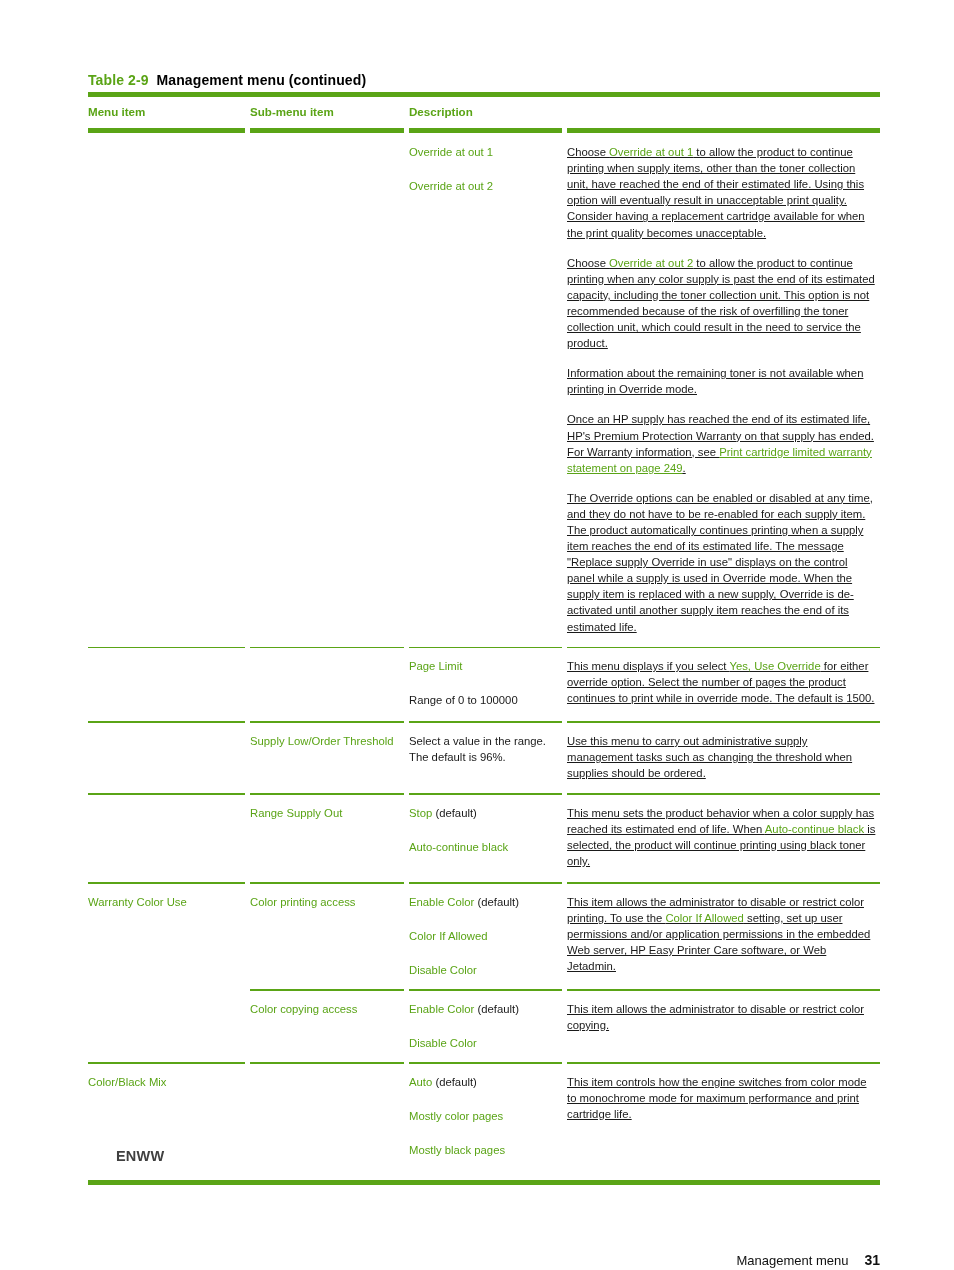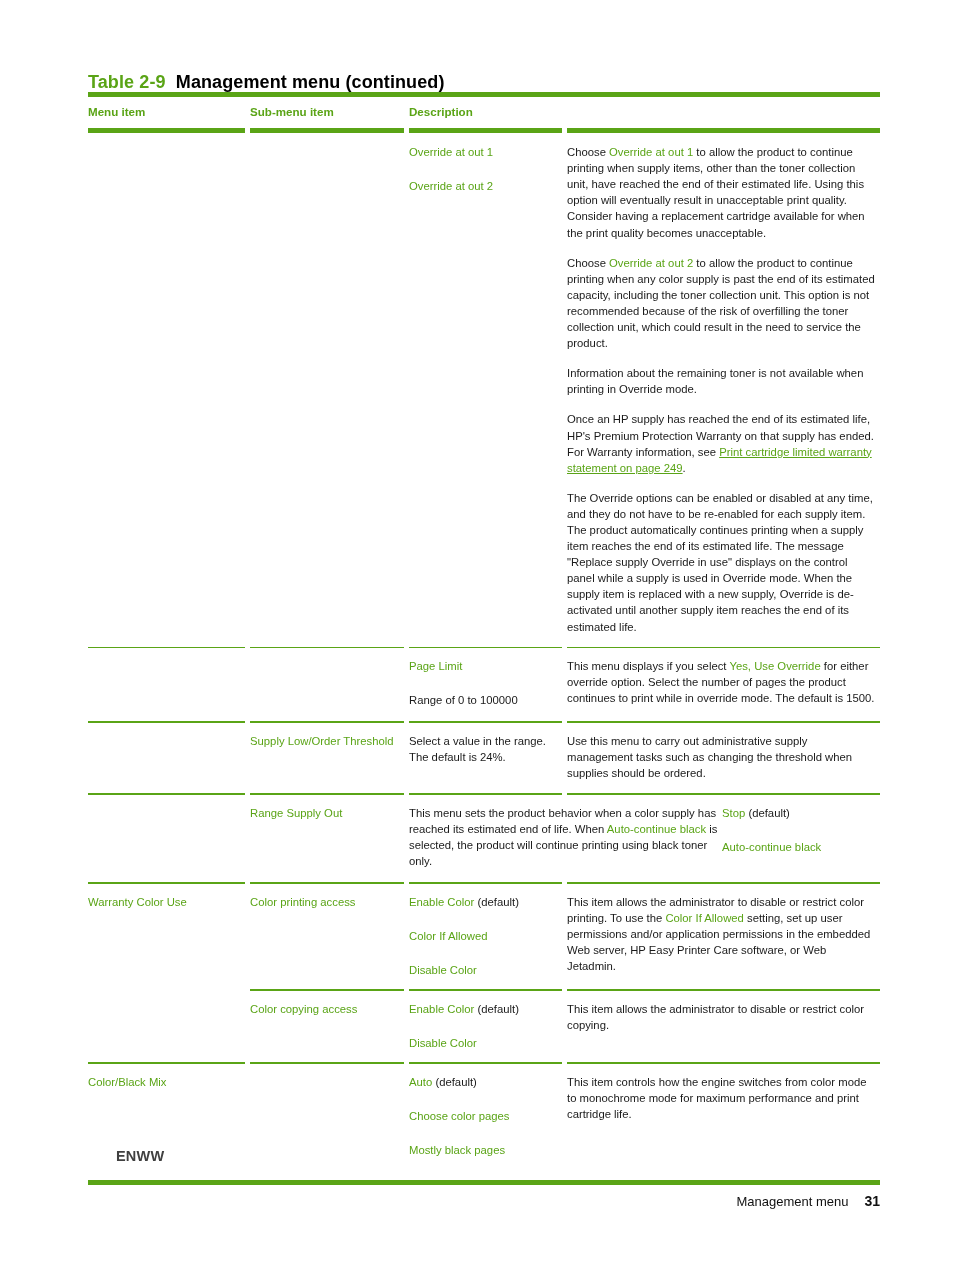--- a/index.html
+++ b/index.html
@@ -21,21 +21,21 @@
     left: 0; top: 0;
     width: 954px;
     height: 1270px;
   }
 
   
   .table-caption {
     position: absolute;
     left: 88px;
     top: 72px;
-    font-size: 18px;
+    font-size: 14px;
     font-weight: bold;
     letter-spacing: 0.1px;
     white-space: nowrap;
   }
   .caption-num { color: #5aa416; }
   .caption-text { color: #000000; }
 
   
   .tbl {
     position: absolute;
@@ -102,20 +102,21 @@
     font-size: 11.6px;
     padding-top: 7px;
     padding-bottom: 8px;
   }
 
   .green { color: #5aa416; }
   .blk { color: #1a1a1a; }
 
   .cell p {
     margin: 0 0 14px 0;
+    text-decoration: underline;
   }
   .cell p:last-child { margin-bottom: 0; }
 
   .val-line { margin: 0 0 18px 0; }
   .val-line:last-child { margin-bottom: 0; }
 
   .doclink {
     color: #5aa416;
     text-decoration: underline;
   }
@@ -136,21 +137,21 @@
     top: 1148px;
     font-size: 14.5px;
     font-weight: bold;
     color: #404040;
     letter-spacing: 0.2px;
     margin-left: 28px;
   }
   .footer-right {
     position: absolute;
     right: 74px;
-    top: 1193px;
+    top: 1252px;
     font-size: 13px;
     color: #111111;
     white-space: nowrap;
   }
   .footer-right .pg {
     font-weight: bold;
     font-size: 14px;
     margin-left: 16px;
   }
 </style>
@@ -227,46 +228,46 @@
           <div class="seg seg-c3"></div>
           <div class="seg-gap"></div>
           <div class="seg seg-c4"></div>
         </div>
         <div class="row row-supply">
           <div class="cell c1"></div>
           <div class="cell c2">
             <div class="val-line"><span class="green">Supply Low/Order Threshold</span></div>
           </div>
           <div class="cell c3">
-            <div class="val-line"><span class="blk">Select a value in the range. The default is 24%.</span></div>
+            <div class="val-line"><span class="blk">Select a value in the range. The default is 96%.</span></div>
           </div>
           <div class="cell c4">
             <p><span class="blk">Use this menu to carry out administrative supply management tasks such as changing the threshold when supplies should be ordered.</span></p>
           </div>
         </div>
         <div class="rule-thin">
           <div class="seg seg-c1"></div>
           <div class="seg-gap"></div>
           <div class="seg seg-c2"></div>
           <div class="seg-gap"></div>
           <div class="seg seg-c3"></div>
           <div class="seg-gap"></div>
           <div class="seg seg-c4"></div>
         </div>
         <div class="row row-colorsupply">
           <div class="cell c1"></div>
           <div class="cell c2">
             <div class="val-line"><span class="green">Range Supply Out</span></div>
           </div>
-          <div class="cell c4">
-            <p><span class="blk">This menu sets the product behavior when a color supply has reached its estimated end of life. When </span><span class="green">Auto-continue black</span><span class="blk"> is selected, the product will continue printing using black toner only.</span></p>
-          </div>
           <div class="cell c3">
             <div class="val-line"><span class="green">Stop</span><span class="blk"> (default)</span></div>
             <div class="val-line"><span class="green">Auto-continue black</span></div>
+          </div>
+          <div class="cell c4">
+            <p><span class="blk">This menu sets the product behavior when a color supply has reached its estimated end of life. When </span><span class="green">Auto-continue black</span><span class="blk"> is selected, the product will continue printing using black toner only.</span></p>
           </div>
         </div>
         <div class="rule-thin">
           <div class="seg seg-c1"></div>
           <div class="seg-gap"></div>
           <div class="seg seg-c2"></div>
           <div class="seg-gap"></div>
           <div class="seg seg-c3"></div>
           <div class="seg-gap"></div>
           <div class="seg seg-c4"></div>
@@ -318,21 +319,21 @@
           <div class="seg-gap"></div>
           <div class="seg seg-c4"></div>
         </div>
         <div class="row row-mix">
           <div class="cell c1">
             <div class="val-line"><span class="green">Color/Black Mix</span></div>
           </div>
           <div class="cell c2"></div>
           <div class="cell c3">
             <div class="val-line"><span class="green">Auto</span><span class="blk"> (default)</span></div>
-            <div class="val-line"><span class="green">Choose color pages</span></div>
+            <div class="val-line"><span class="green">Mostly color pages</span></div>
             <div class="val-line"><span class="green">Mostly black pages</span></div>
           </div>
           <div class="cell c4">
             <p><span class="blk">This item controls how the engine switches from color mode to monochrome mode for maximum performance and print cartridge life.</span></p>
           </div>
         </div>
       </div>
 
     <div class="rule-solid"></div>
   </div>

